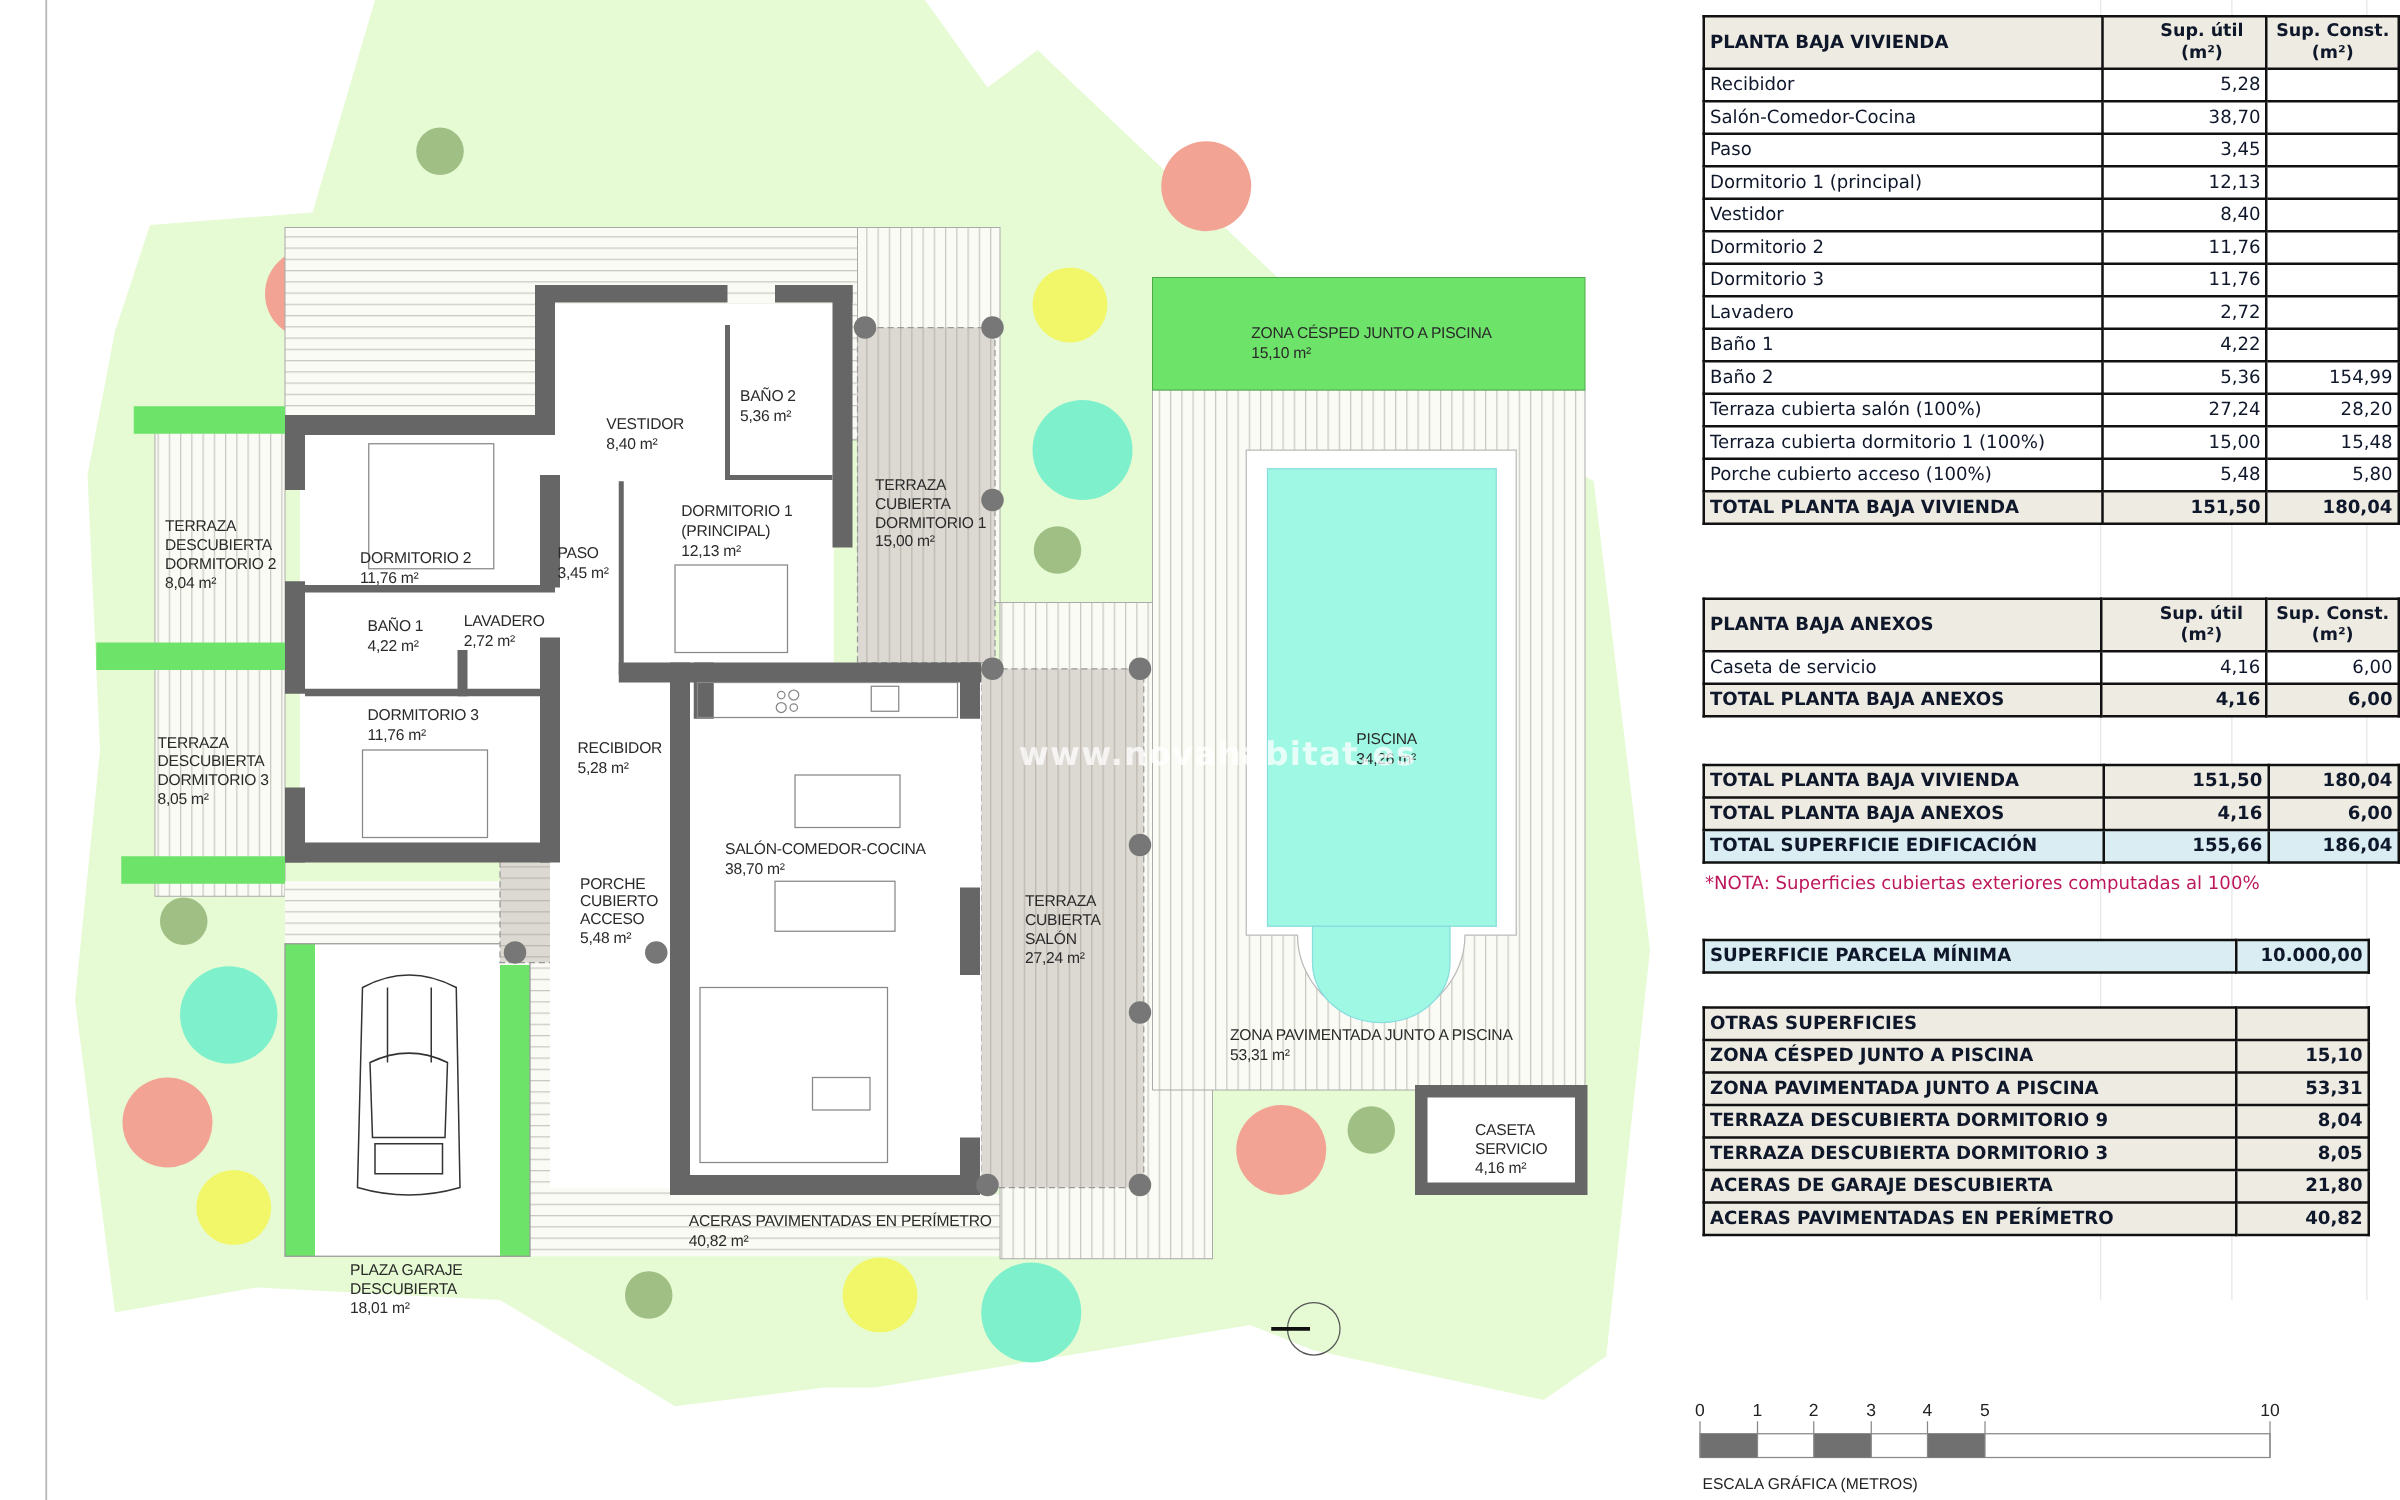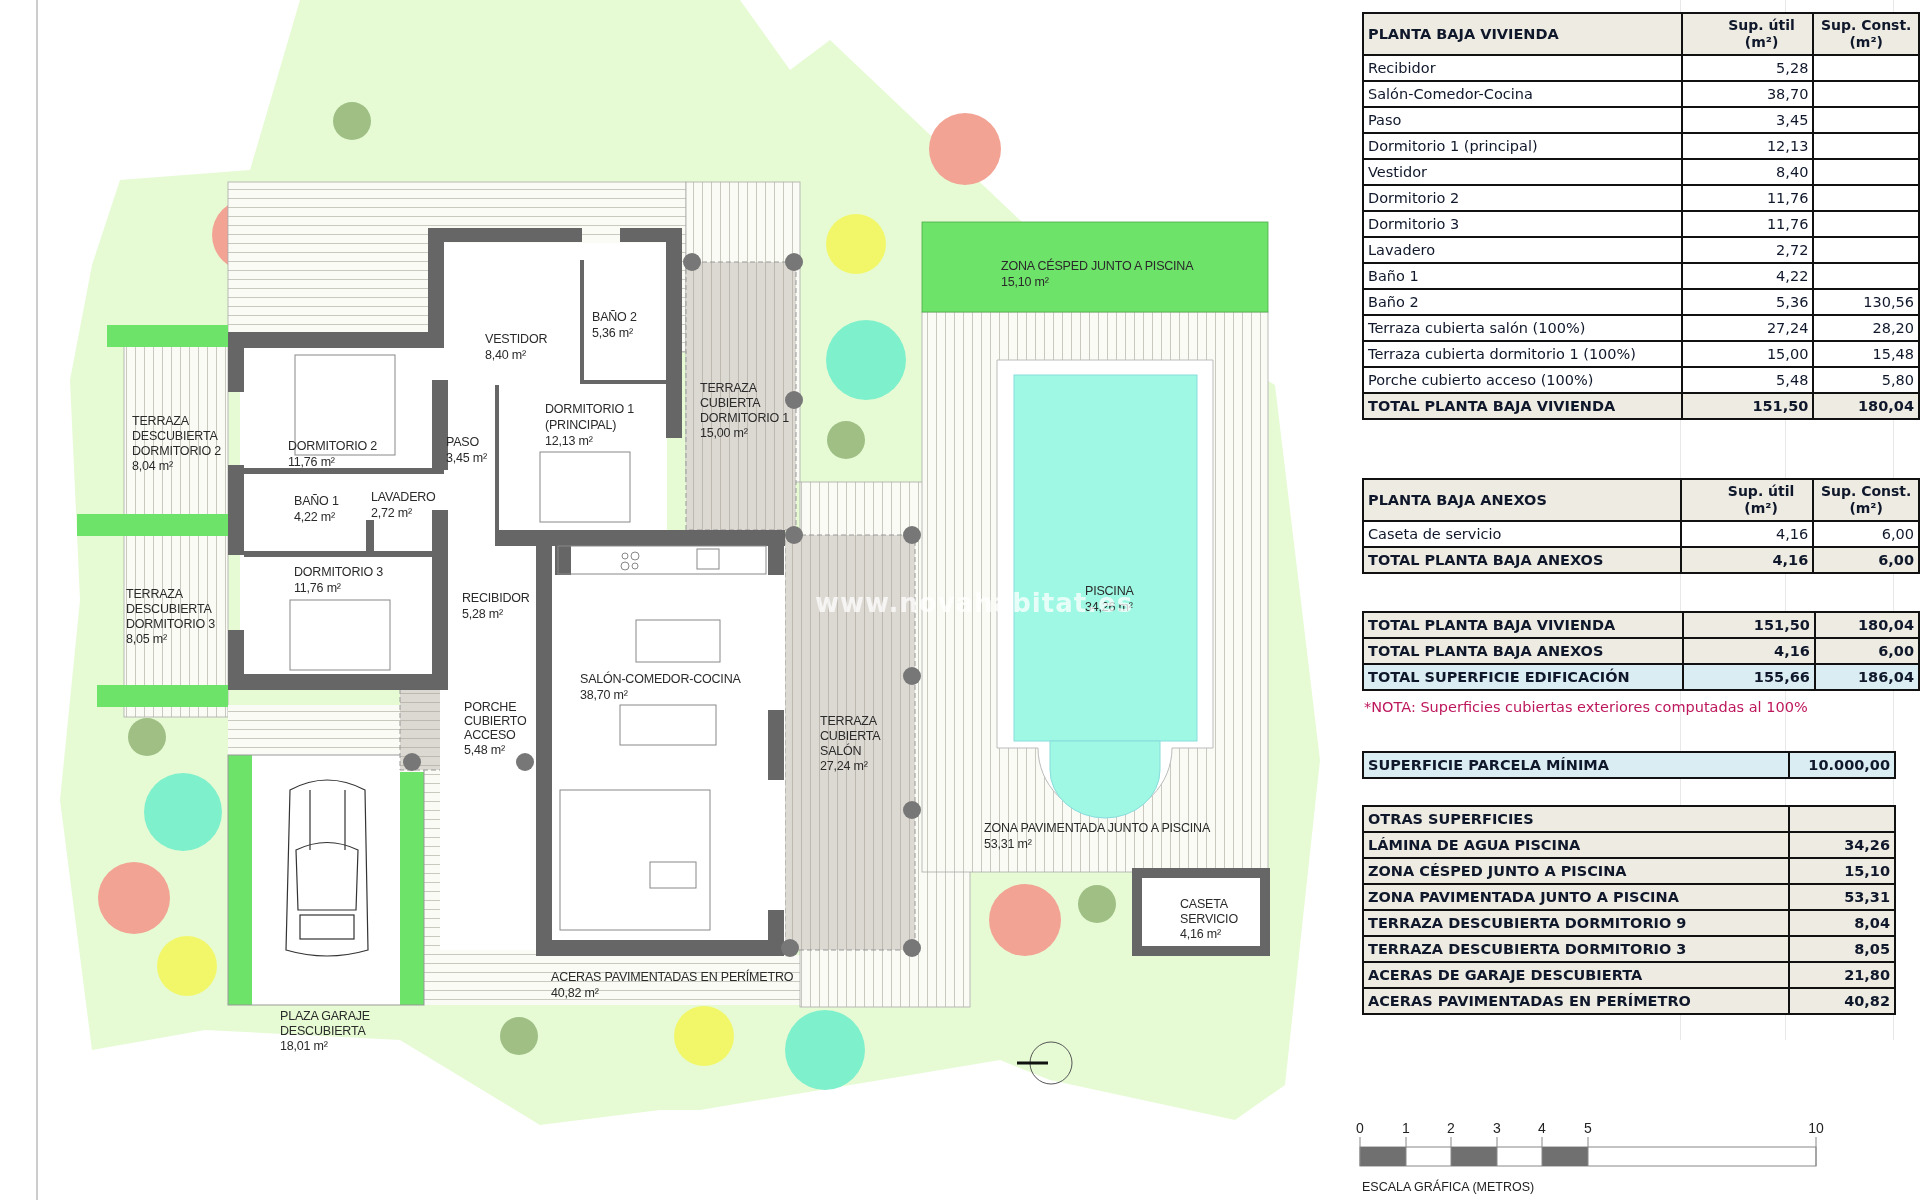--- a/index.html
+++ b/index.html
@@ -304,21 +304,21 @@
         <td class="c3"></td>
       </tr>
   <tr class="plain">
         <td class="c1">Baño 1</td>
         <td class="c2">4,22</td>
         <td class="c3"></td>
       </tr>
   <tr class="plain">
         <td class="c1">Baño 2</td>
         <td class="c2">5,36</td>
-        <td class="c3">130,56</td>
+        <td class="c3">154,99</td>
       </tr>
   <tr class="plain">
         <td class="c1">Terraza cubierta salón (100%)</td>
         <td class="c2">27,24</td>
         <td class="c3">28,20</td>
       </tr>
   <tr class="plain">
         <td class="c1">Terraza cubierta dormitorio 1 (100%)</td>
         <td class="c2">15,00</td>
         <td class="c3">15,48</td>
@@ -384,24 +384,20 @@
     <td class="c3">10.000,00</td>
   </tr>
 </tbody>
   </table>
 
 <table class="tbl" style="top:805px;">
   <tbody>
       <tr class="tot">
         <td class="wide">OTRAS SUPERFICIES</td>
         <td class="c3"></td>
-      </tr>
-  <tr class="tot">
-        <td class="wide">LÁMINA DE AGUA PISCINA</td>
-        <td class="c3">34,26</td>
       </tr>
   <tr class="tot">
         <td class="wide">ZONA CÉSPED JUNTO A PISCINA</td>
         <td class="c3">15,10</td>
       </tr>
   <tr class="tot">
         <td class="wide">ZONA PAVIMENTADA JUNTO A PISCINA</td>
         <td class="c3">53,31</td>
       </tr>
   <tr class="tot">

